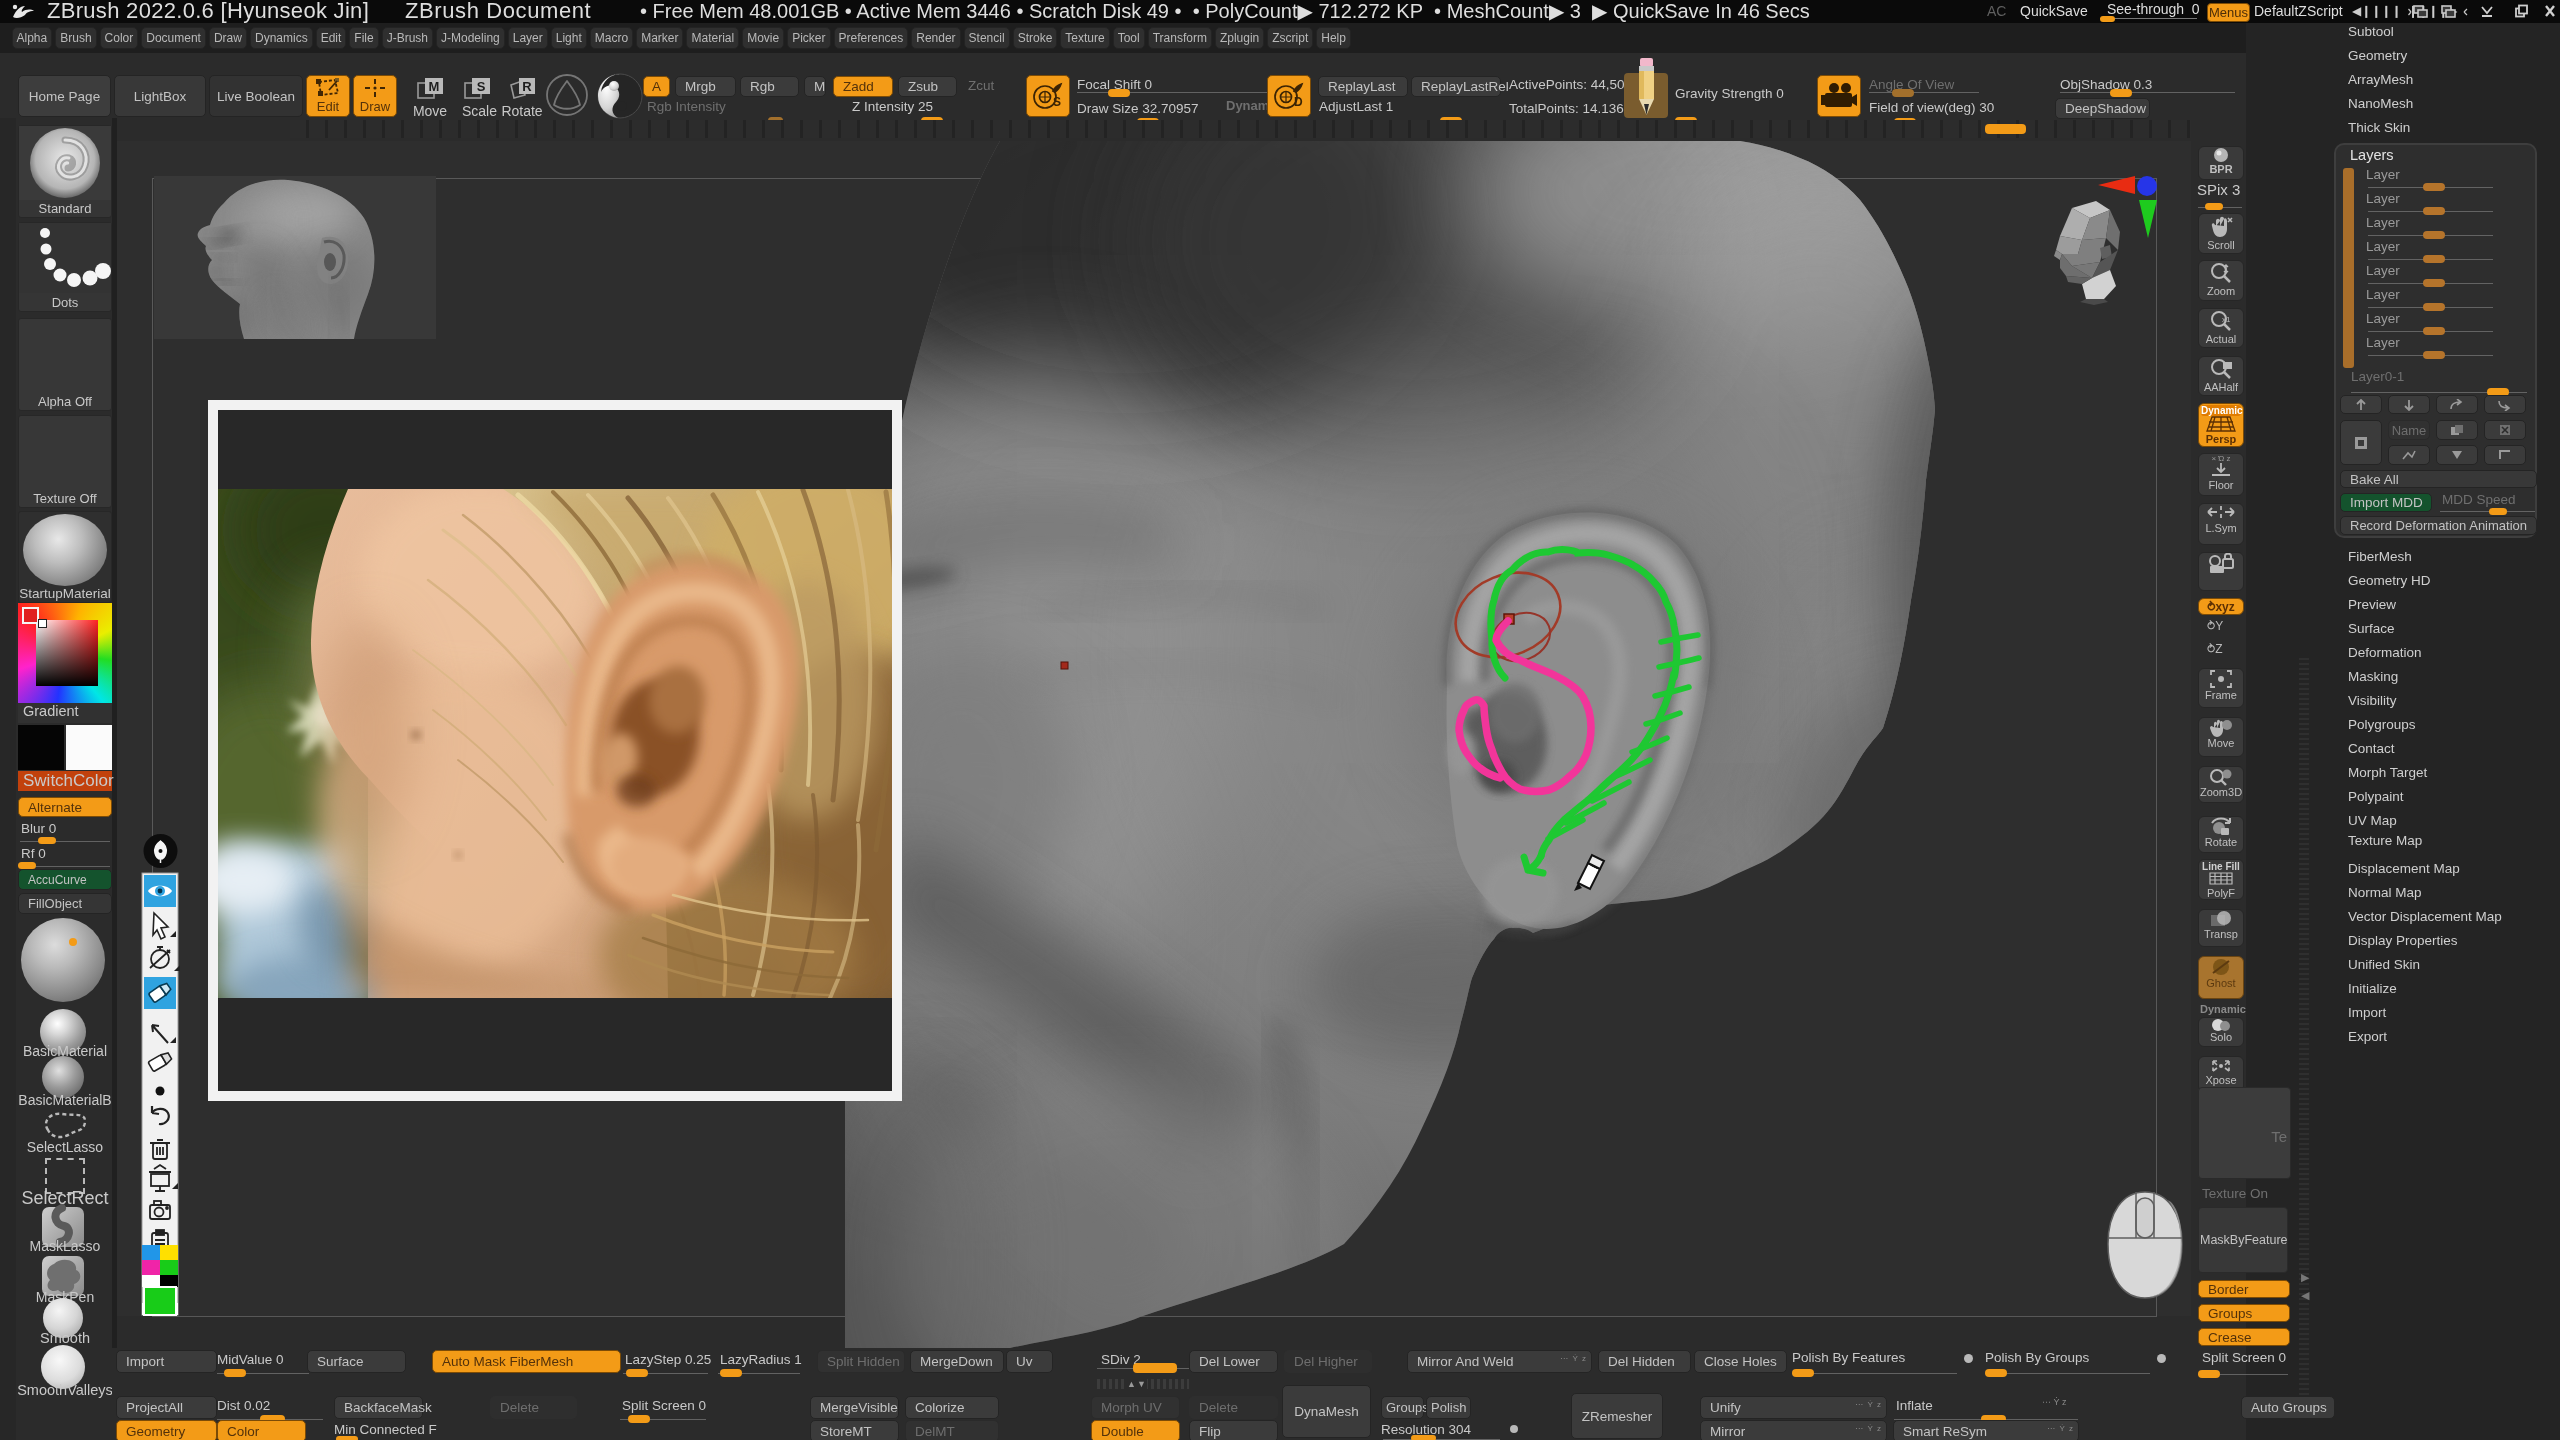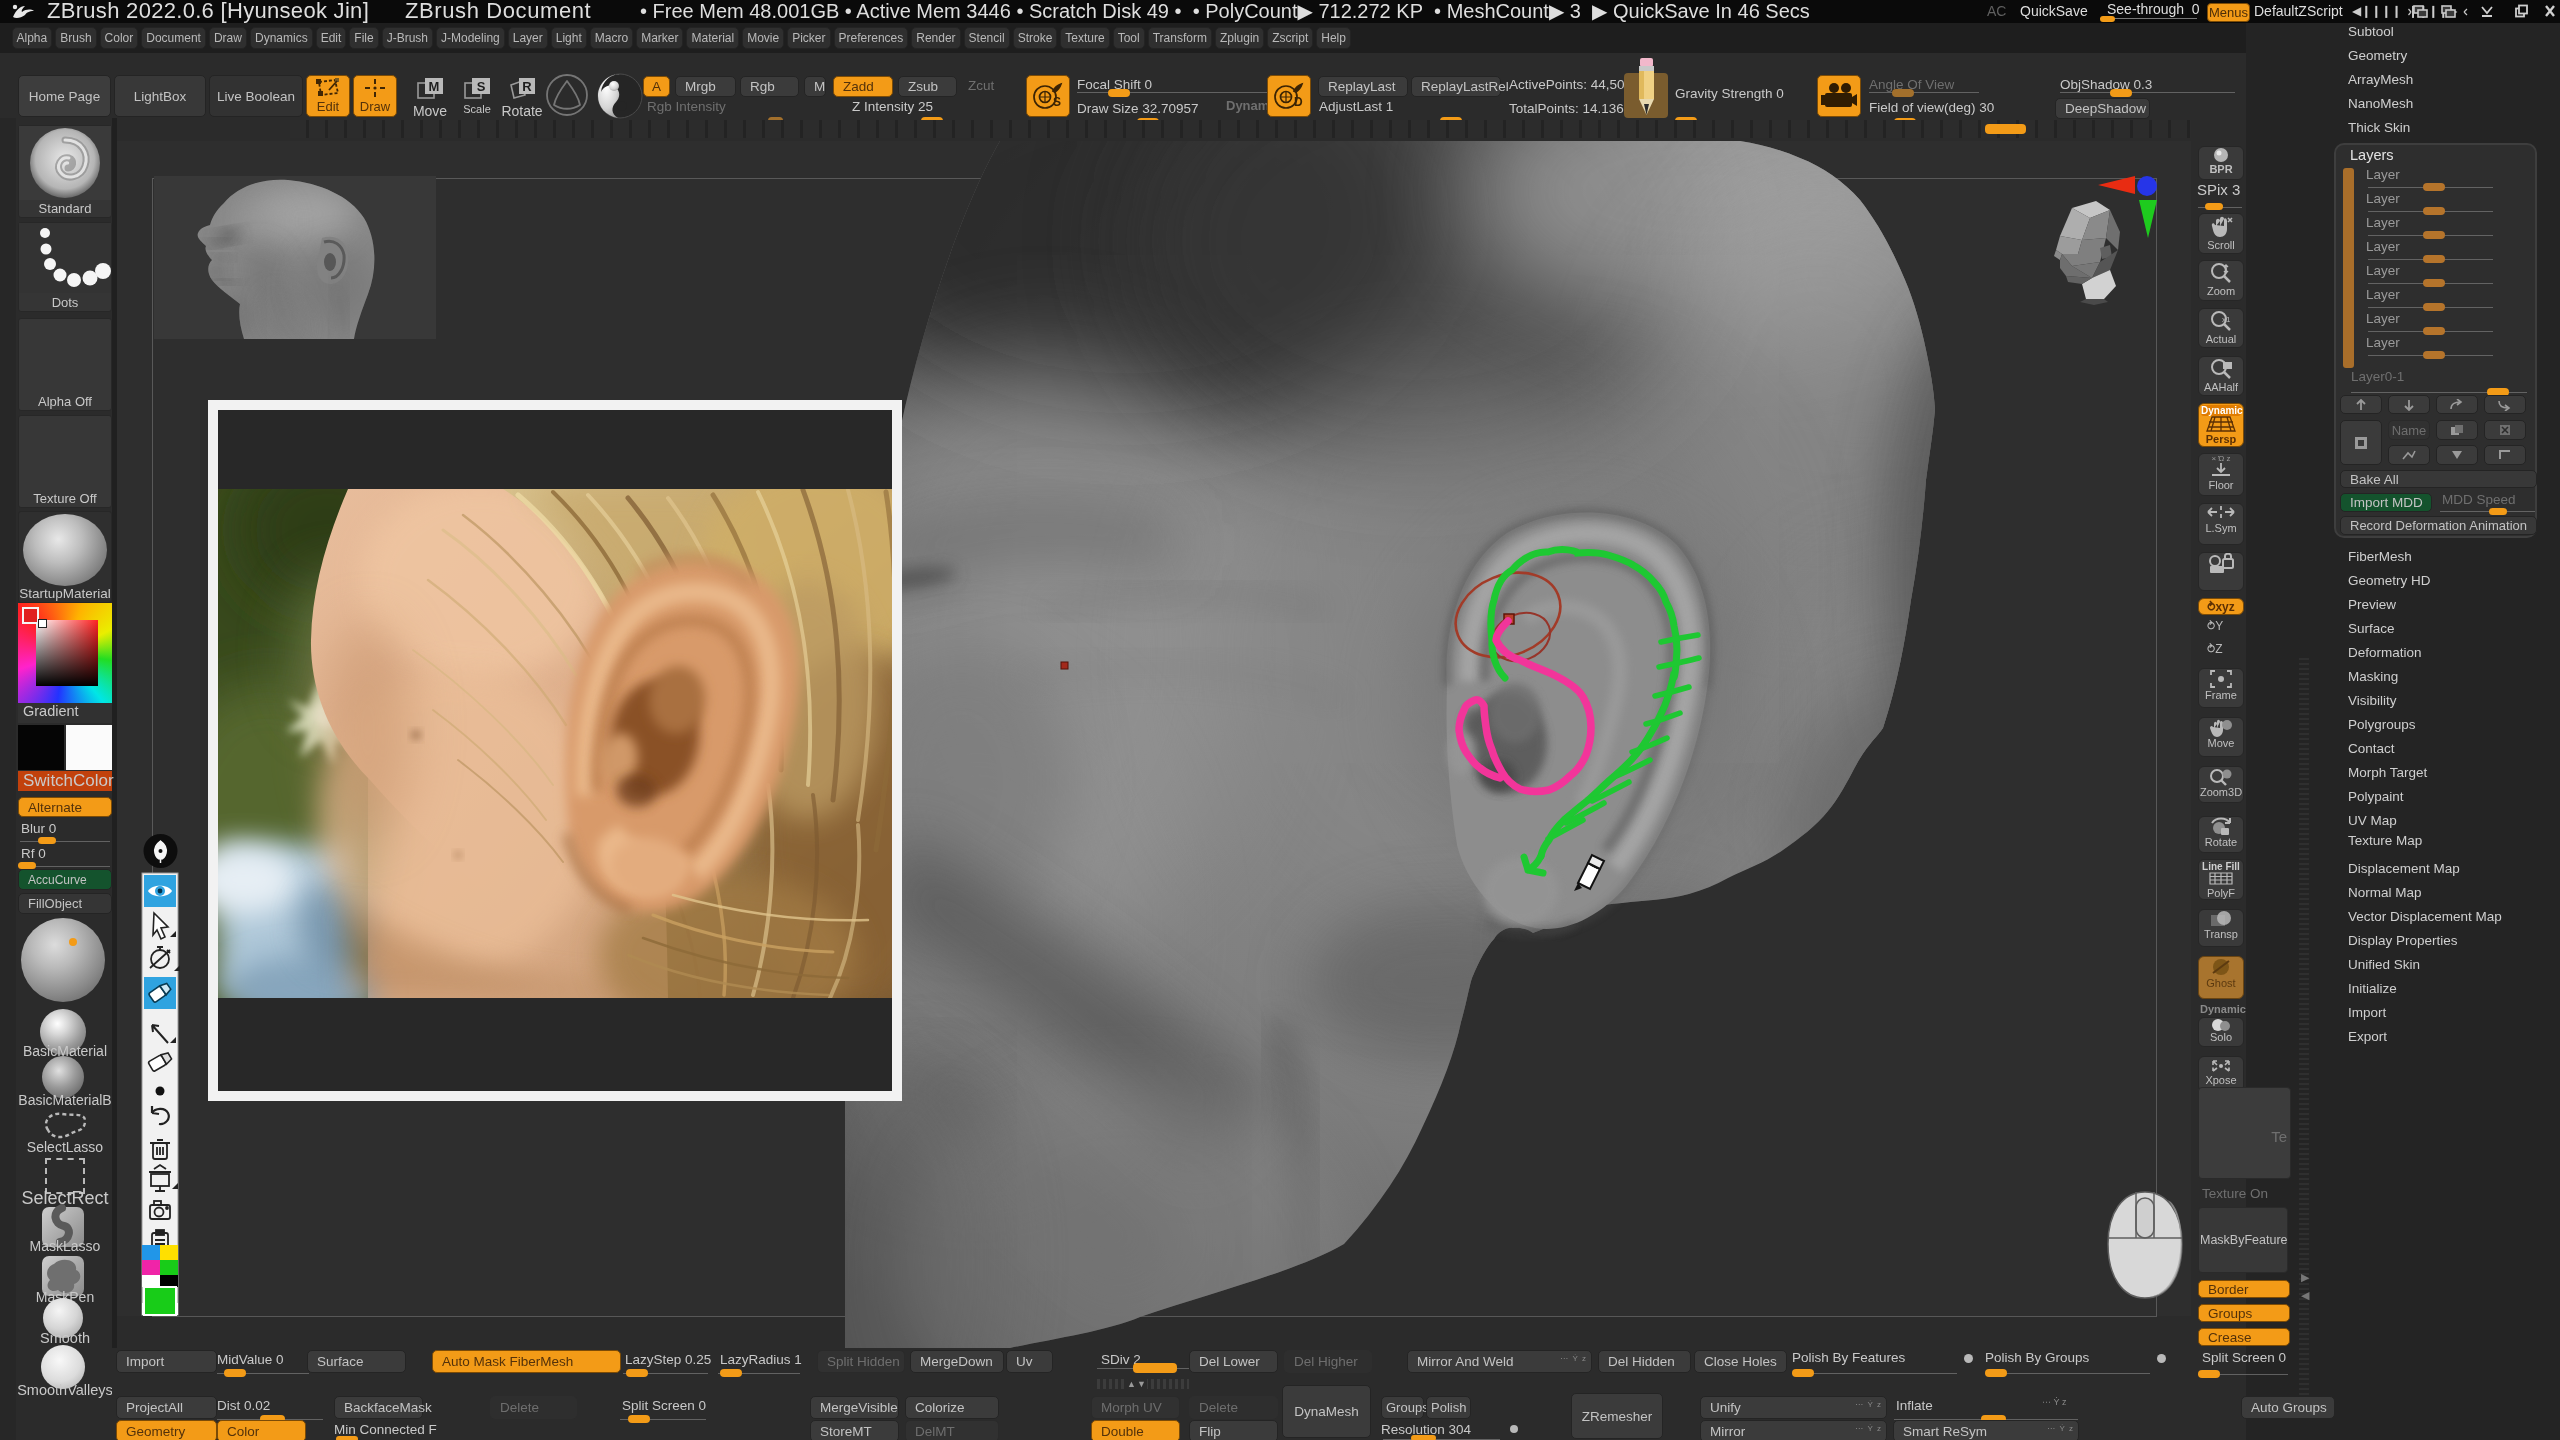--- a/index.html
+++ b/index.html
@@ -104,21 +104,21 @@
           <rect x="9" y="1" width="18" height="16" fill="#b9b9b9"></rect>
           <text x="18" y="14" font-size="13" font-weight="bold" text-anchor="middle" fill="#1d1d1d" font-family="Liberation Sans, sans-serif">M</text>
         </svg>
     <div style="color:#c8c8c8;font-size:14px;margin-top:-2px;">Move</div></div>
   <div class="abs" style="left:457px;top:24px;width:40px;text-align:center;">
     <svg width="28" height="24" viewBox="0 0 28 24">
           <rect x="2" y="6" width="16" height="15" fill="none" stroke="#9a9a9a" stroke-width="1.6"></rect>
           <rect x="9" y="1" width="18" height="16" fill="#b9b9b9"></rect>
           <text x="18" y="14" font-size="13" font-weight="bold" text-anchor="middle" fill="#1d1d1d" font-family="Liberation Sans, sans-serif">S</text>
         </svg>
-    <div style="color:#c8c8c8;font-size:11px;margin-top:-2px;">Scale</div></div>
+    <div style="color:#c8c8c8;font-size:14px;margin-top:-2px;text-align:right;">Scale</div></div>
   <div class="abs" style="left:500px;top:24px;width:44px;text-align:center;">
     <svg width="28" height="24" viewBox="0 0 28 24">
           <path d="M3 8 L14 4 L17 18 L6 21 Z" fill="none" stroke="#9a9a9a" stroke-width="1.6"></path>
           <rect x="11" y="1" width="16" height="16" fill="#b9b9b9"></rect>
           <text x="19" y="14" font-size="13" font-weight="bold" text-anchor="middle" fill="#1d1d1d" font-family="Liberation Sans, sans-serif">R</text>
         </svg>
     <div style="color:#c8c8c8;font-size:14px;margin-top:-2px;">Rotate</div></div>
 
   <svg class="abs" style="left:545px;top:21px;" width="44" height="44" viewBox="0 0 44 44">
         <circle cx="22" cy="21" r="20" fill="none" stroke="#757575" stroke-width="1.8"></circle>

